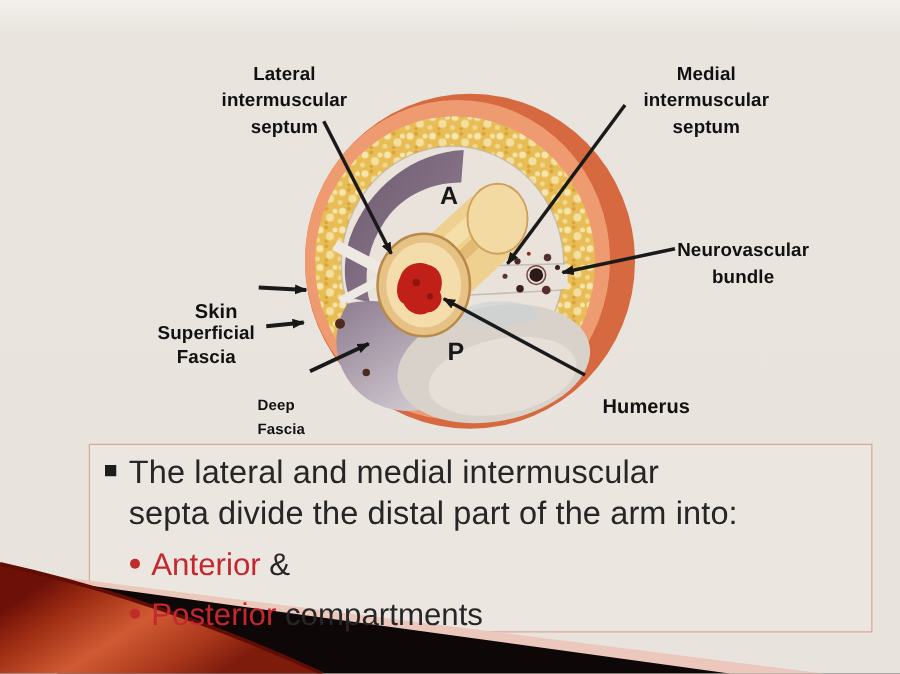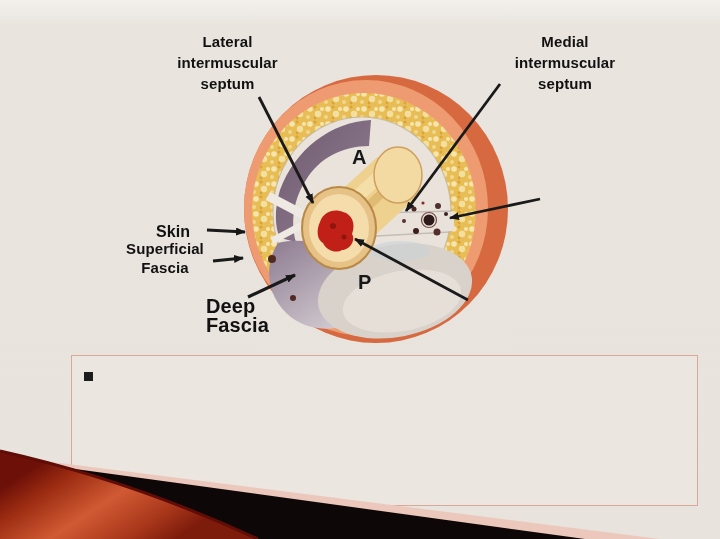--- a/index.html
+++ b/index.html
@@ -5,21 +5,21 @@
   html,body{margin:0;padding:0;background:#555;}
   #slide{
     position:relative;width:720px;height:539px;overflow:hidden;
     background:linear-gradient(180deg,#f3f0ec 0px,#e9e4de 26px,#e8e3dd 100%);
     font-family:"Liberation Sans",sans-serif;
   }
   .abs{position:absolute;}
   
   .dlabel{
     position:absolute;color:#111;font-weight:700;font-size:15px;line-height:21px;
-    text-align:center;white-space:pre-line;letter-spacing:.1px;z-index:3;
+    text-align:center;white-space:pre-line;letter-spacing:.1px;z-index:3;margin-top:18px;
   }
   .dlabel.left{text-align:left;}
   .marker{
     position:absolute;color:#181818;font-weight:700;font-size:20px;z-index:3;
   }
   
   #textbox{
     position:absolute;left:71px;top:355px;width:627px;height:151px;
     background:#ebe6e0;border:1.5px solid #d9a898;box-sizing:border-box;z-index:1;
   }
@@ -151,24 +151,35 @@
       <path d="M0,451 Q130,480 258,539" fill="none" stroke="#5f0d06" stroke-width="3"></path>
     </g>
   </svg>
 
   <div class="dlabel" style="left:162px;top:31px;width:131px;">Lateral
 intermuscular
 septum</div>
   <div class="dlabel" style="left:500px;top:31px;width:130px;">Medial
 intermuscular
 septum</div>
+  <div class="dlabel" style="left:528px;top:172px;width:133px;">Neurovascular
+bundle</div>
   <div class="dlabel" style="left:151px;top:221px;width:44px;font-size:16px;">Skin</div>
   <div class="dlabel" style="left:113px;top:239px;width:104px;line-height:19px;">Superficial
 Fascia</div>
-  <div class="dlabel left" style="left:206px;top:297px;width:80px;font-size:20px;line-height:19px;">Deep
+  <div class="dlabel left" style="left:206px;top:297px;width:80px;font-size:12px;line-height:19px;">Deep
 Fascia</div>
+  <div class="dlabel left" style="left:482px;top:297px;width:90px;font-size:16px;">Humerus</div>
   <div class="marker" style="left:352px;top:146px;">A</div>
   <div class="marker" style="left:358px;top:271px;">P</div>
 
   <div id="main-bullet-sq"></div>
+  <div class="tb-text abs" id="main-text">The lateral and medial intermuscular
+septa divide the distal part of the arm into:</div>
 
+  <div class="sub-row" style="top:438px;">
+    <span class="sub-dot"></span><span class="hl">Anterior</span><span class="rest"> &amp;</span>
+  </div>
+  <div class="sub-row" style="top:478px;">
+    <span class="sub-dot"></span><span class="hl">Posterior</span><span class="rest"> compartments</span>
+  </div>
 
 </div>
 
 </body></html>

